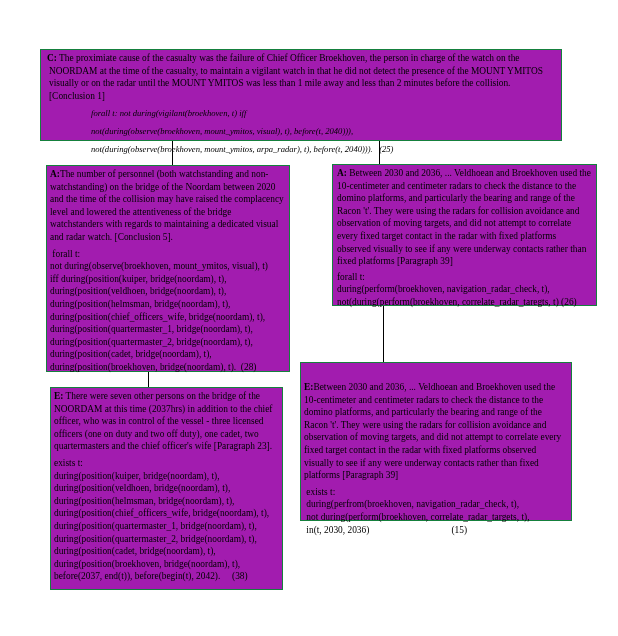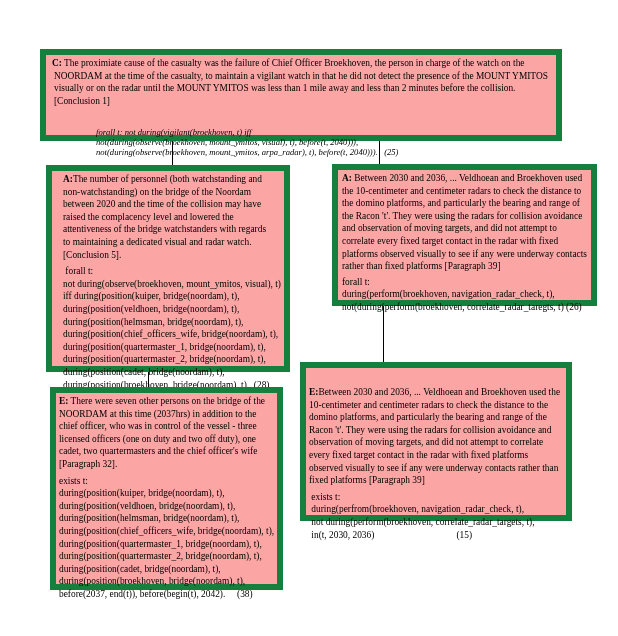--- a/index.html
+++ b/index.html
@@ -1,43 +1,43 @@
 <!DOCTYPE html>
 <html><head>
 <meta charset="utf-8">
 <style>
   html, body { margin: 0; padding: 0; background: #ffffff; }
   body { width: 618px; height: 636px; position: relative; overflow: hidden;
          font-family: "Liberation Serif", "DejaVu Serif", serif; color: #000; }
-  .box { position: absolute; border: 6px solid #15803d; background: #fca5a5; box-sizing: border-box;
+  .box { position: absolute; border: 1px solid #15803d; background: #a21caf; box-sizing: border-box;
          font-size: 9.4px; line-height: 12.6px; }
   .box p { margin: 0; }
   .lbl { font-weight: bold; }
   .formula { white-space: pre; }
   .italic { font-style: italic; }
   .connector { position: absolute; background: #000; width: 1px; }
 </style>
 </head>
 <body>
 
 <div class="connector" style="left:172px; top:140px; height:25px;"></div>
 <div class="connector" style="left:379px; top:140px; height:24px;"></div>
 <div class="connector" style="left:148px; top:371px; height:16px;"></div>
 <div class="connector" style="left:383px; top:305px; height:57px;"></div>
 
 <div class="box" style="left:40px; top:49px; width:522px; height:92px; padding:2px 6px 2px 8px;">
   <p style="text-indent:-2px;">
     <span class="lbl">C:</span><span> The proximiate cause of the casualty was the failure of Chief Officer Broekhoven, the person in charge of the watch on the NOORDAM at the time of the casualty, to maintain a vigilant watch in that he did not detect the presence of the MOUNT YMITOS visually or on the radar until the MOUNT YMITOS was less than 1 mile away and less than 2 minutes before the collision.   [Conclusion 1]</span>
   </p>
-  <p class="formula italic" style="margin-top:20px; padding-left:42px; font-size:8.6px; line-height:10px;">forall t: not during(vigilant(broekhoven, t) iff
+  <p class="formula italic" style="margin-top:2px; padding-left:42px; font-size:8.6px; line-height:18px;">forall t: not during(vigilant(broekhoven, t) iff
 not(during(observe(broekhoven, mount_ymitos, visual), t), before(t, 2040))),
 not(during(observe(broekhoven, mount_ymitos, arpa_radar), t), before(t, 2040))).   (25)</p>
 </div>
 
-<div class="box" style="left:46px; top:165px; width:244px; height:207px; padding:2px 11px;">
+<div class="box" style="left:46px; top:165px; width:244px; height:207px; padding:2px 3px;">
   <p>
     <span class="lbl">A:</span><span>The number of personnel (both watchstanding and non-watchstanding) on the bridge of the Noordam between 2020 and the time of the collision may have raised the complacency level and lowered the attentiveness of the bridge watchstanders with regards to maintaining a dedicated visual and radar watch.   [Conclusion 5].</span>
   </p>
   <p class="formula" style="margin-top:4px;"> forall t:
 not during(observe(broekhoven, mount_ymitos, visual), t)
 iff during(position(kuiper, bridge(noordam), t),
 during(position(veldhoen, bridge(noordam), t),
 during(position(helmsman, bridge(noordam), t),
 during(position(chief_officers_wife, bridge(noordam), t),
 during(position(quartermaster_1, bridge(noordam), t),
@@ -50,21 +50,21 @@
   <p>
     <span class="lbl">A:</span><span> Between 2030 and 2036, ... Veldhoean and Broekhoven used the 10-centimeter and centimeter radars to check the distance to the domino platforms, and particularly the bearing and range of the Racon 't'.   They were using the radars for collision avoidance and observation of moving targets, and did not attempt to correlate every fixed target contact in the radar with fixed platforms observed visually to see if any were underway contacts rather than fixed platforms [Paragraph 39]</span>
   </p>
   <p class="formula" style="margin-top:3px;">forall t:
 during(perform(broekhoven, navigation_radar_check, t),
 not(during(perform(broekhoven, correlate_radar_taregts, t) (26)</p>
 </div>
 
 <div class="box" style="left:50px; top:387px; width:233px; height:203px; padding:2px 3px;">
   <p>
-    <span class="lbl">E:</span><span> There were seven other persons on the bridge of the NOORDAM at this time (2037hrs) in addition to the chief officer, who was in control of the vessel - three licensed officers (one on duty and two off duty), one cadet, two quartermasters and the chief officer's wife [Paragraph 32].</span>
+    <span class="lbl">E:</span><span> There were seven other persons on the bridge of the NOORDAM at this time (2037hrs) in addition to the chief officer, who was in control of the vessel - three licensed officers (one on duty and two off duty), one cadet, two quartermasters and the chief officer's wife [Paragraph 23].</span>
   </p>
   <p class="formula" style="margin-top:4px;">exists t:
 during(position(kuiper, bridge(noordam), t),
 during(position(veldhoen, bridge(noordam), t),
 during(position(helmsman, bridge(noordam), t),
 during(position(chief_officers_wife, bridge(noordam), t),
 during(position(quartermaster_1, bridge(noordam), t),
 during(position(quartermaster_2, bridge(noordam), t),
 during(position(cadet, bridge(noordam), t),
 during(position(broekhoven, bridge(noordam), t),

